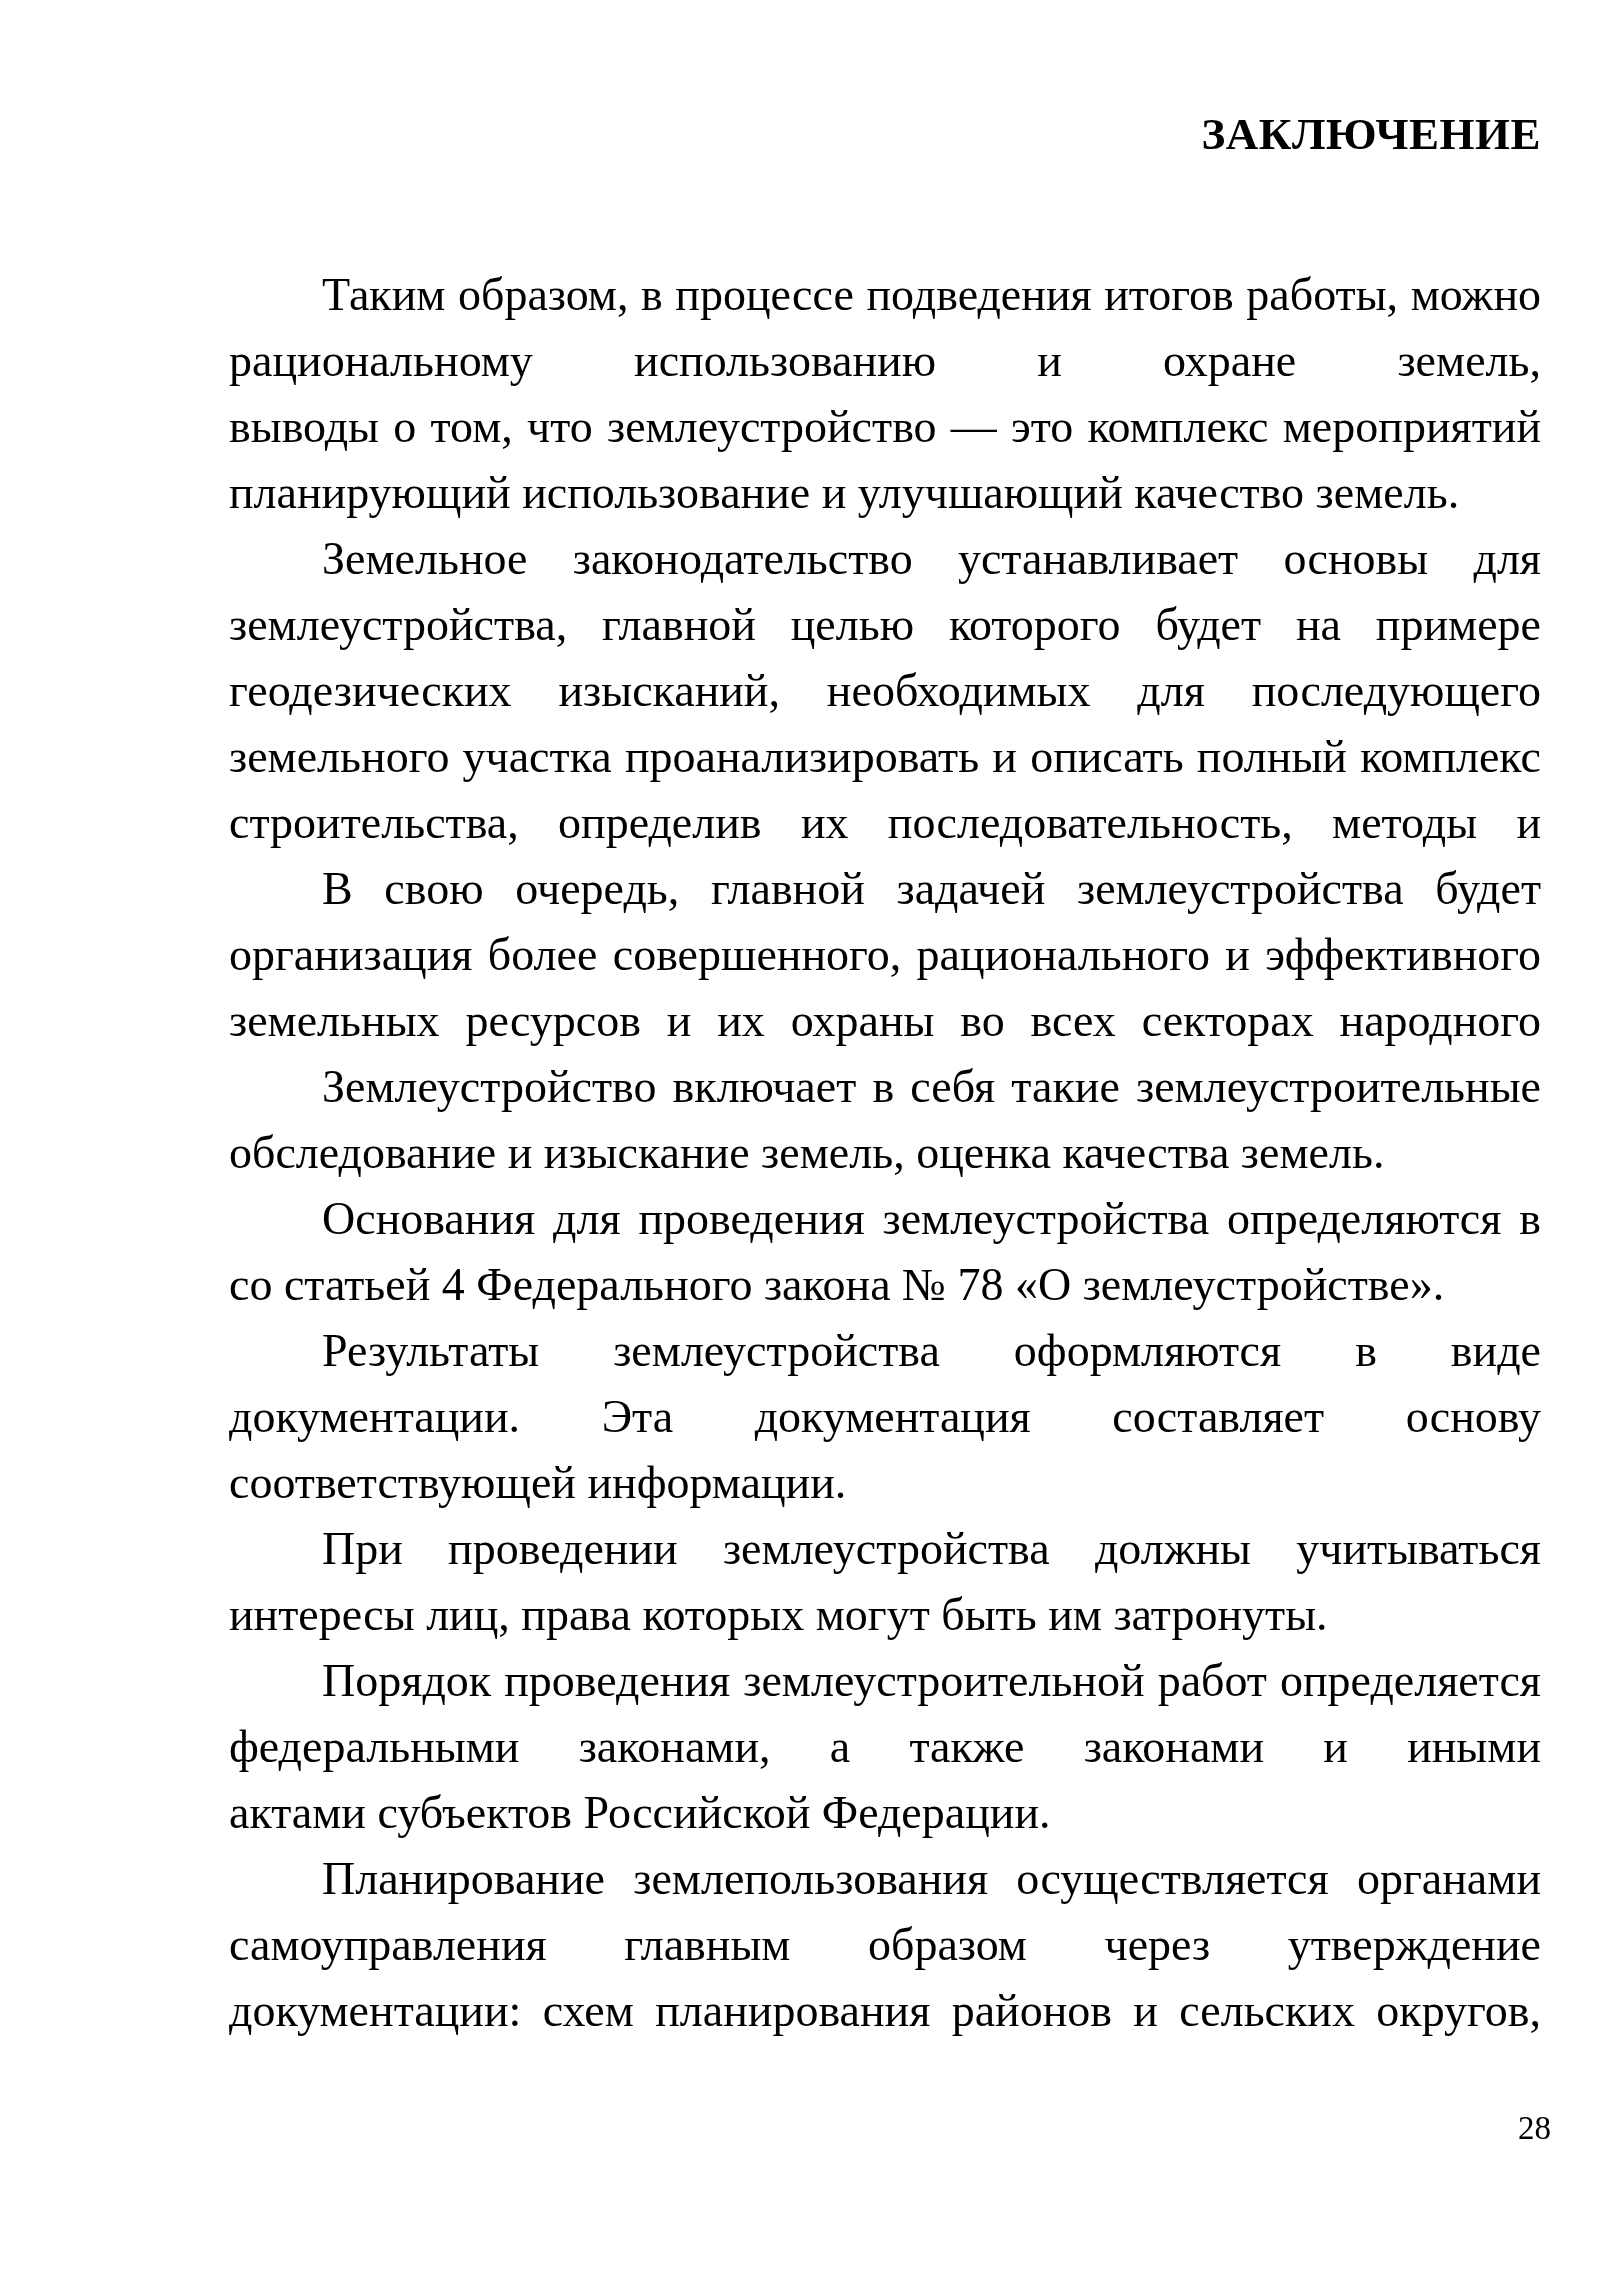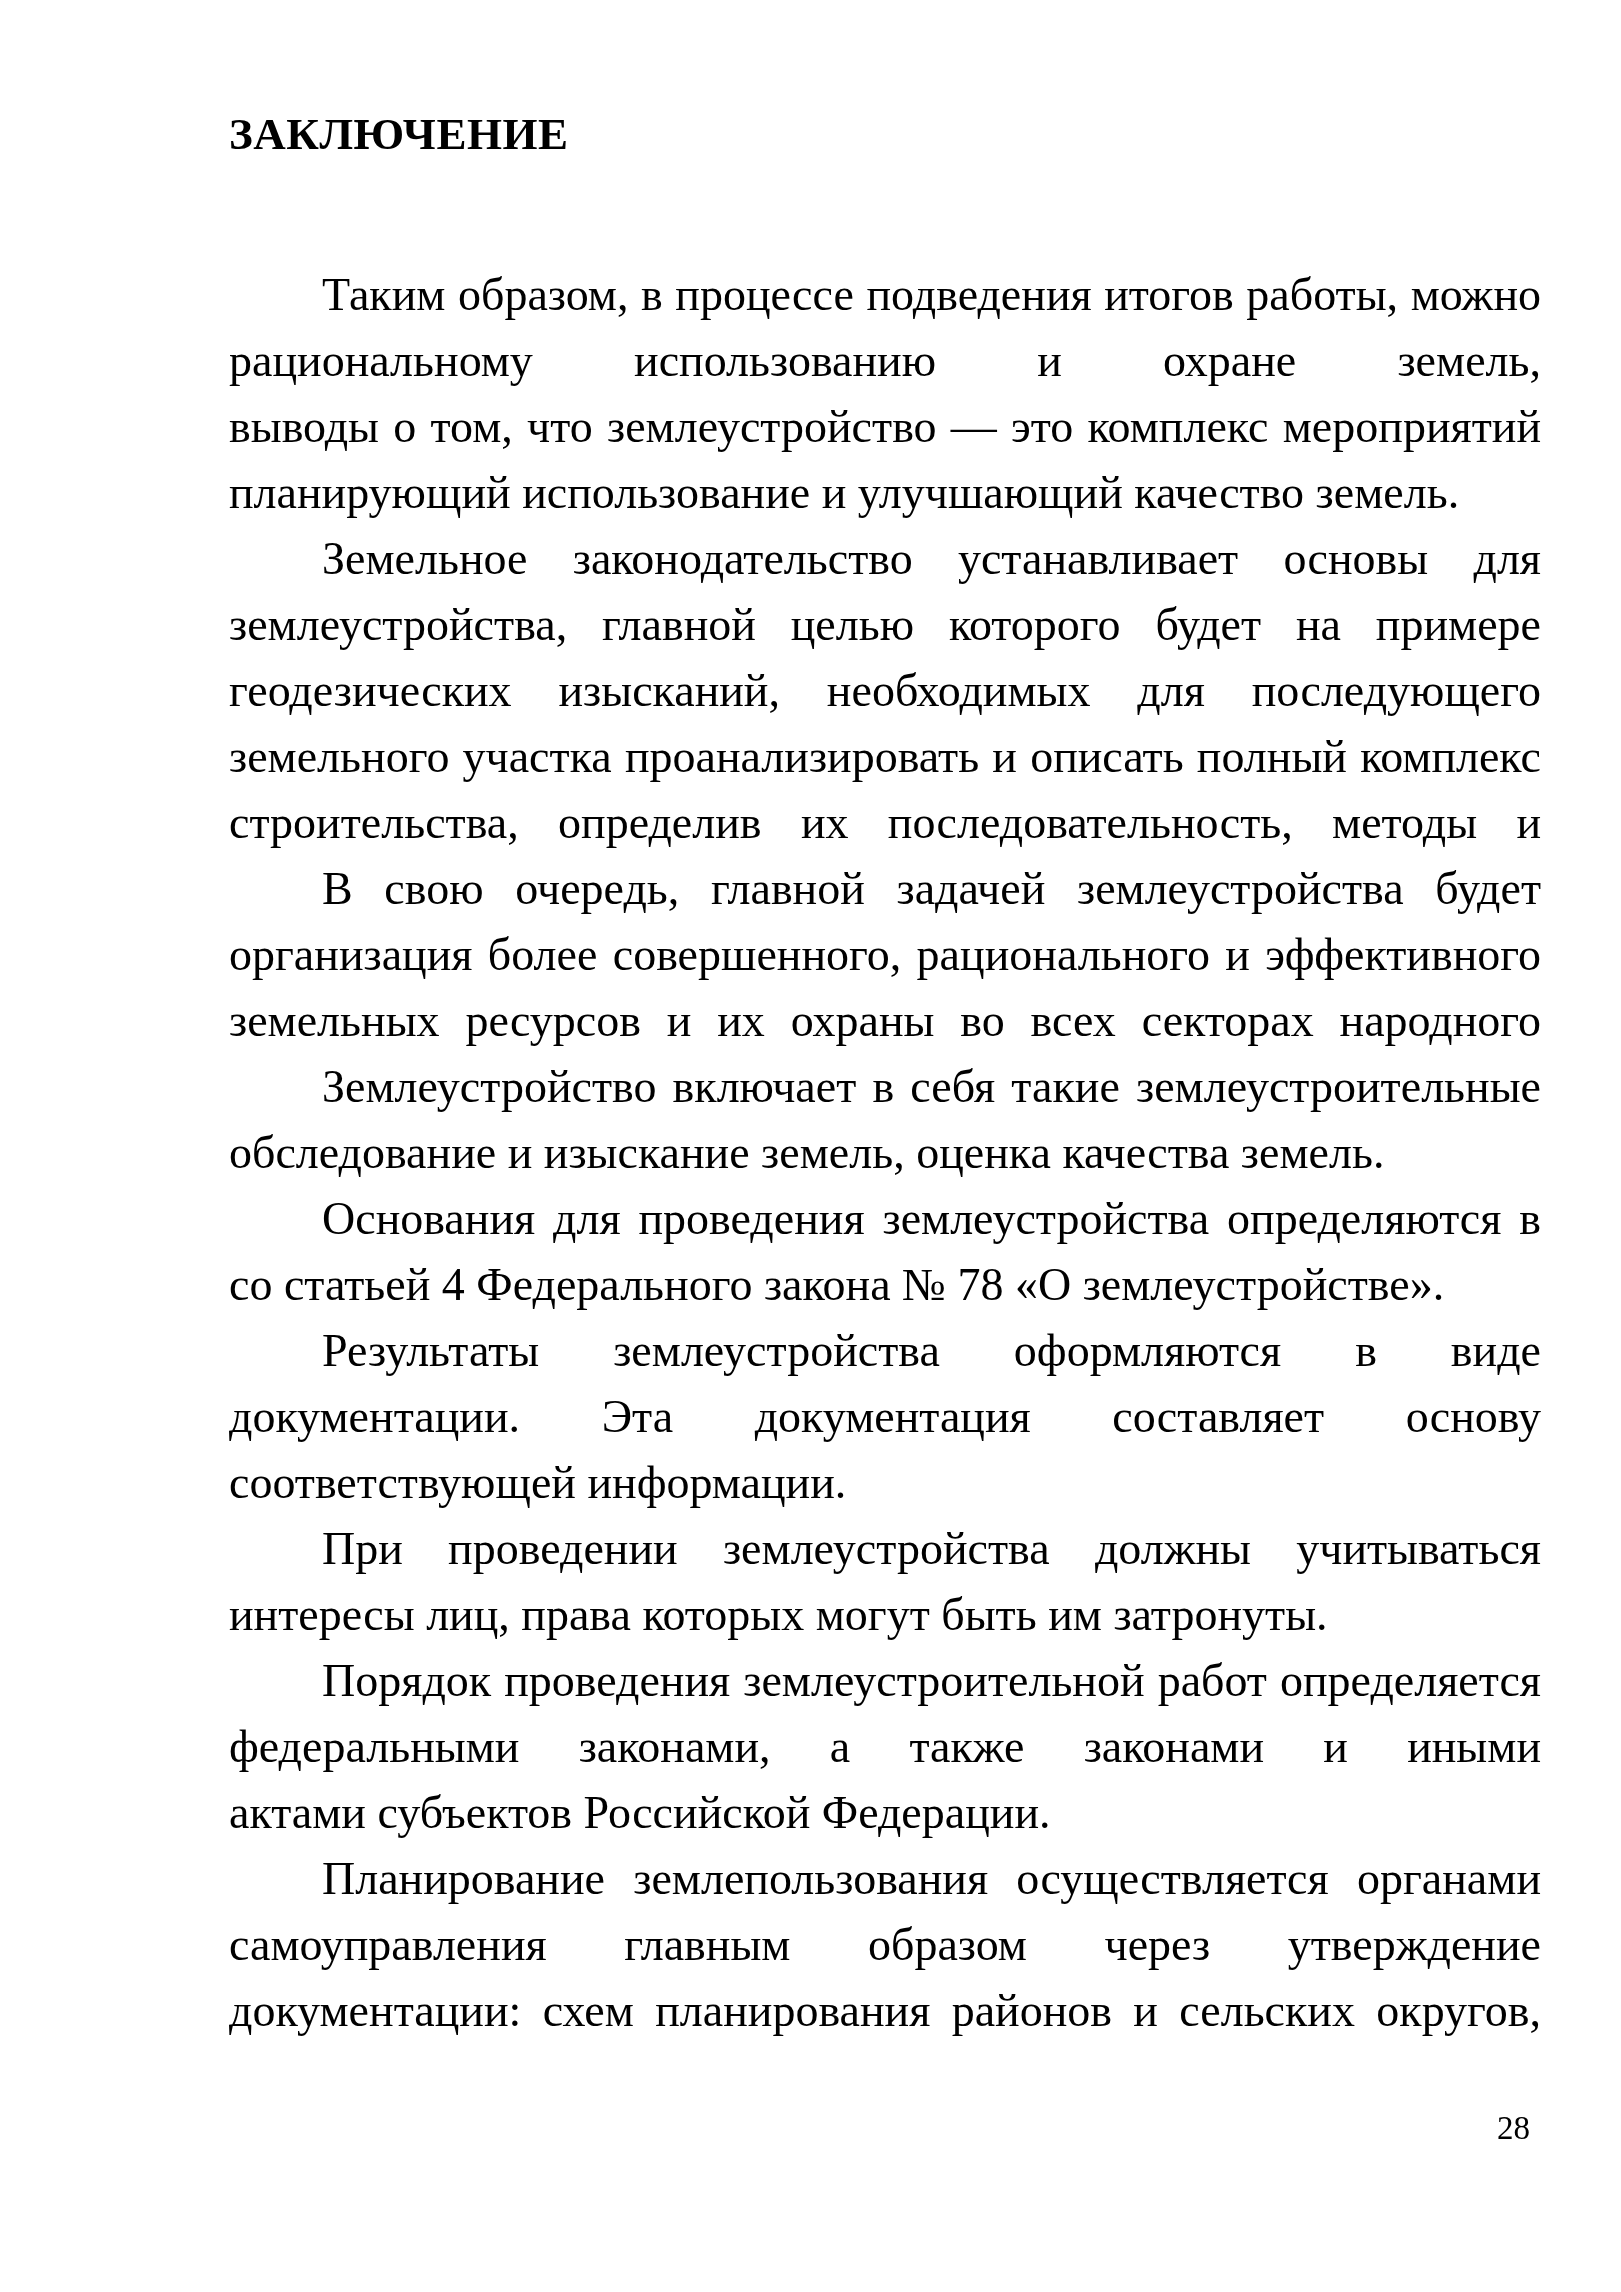--- a/index.html
+++ b/index.html
@@ -14,21 +14,21 @@
     background: #ffffff;
     color: #000000;
     font-family: "Liberation Serif", "DejaVu Serif", serif;
     overflow: hidden;
   }
   .doc-title {
     position: absolute;
     left: 229px;
     top: 101px;
     width: 1312px;
-    text-align: left;
+    text-align: right;
     font-weight: bold;
     font-size: 45px;
     line-height: 66px;
     letter-spacing: 0.5px;
   }
   .doc-body {
     position: absolute;
     left: 229px;
     top: 262px;
     width: 1312px;
@@ -46,21 +46,21 @@
     overflow: hidden;
   }
   .line.indent {
     text-indent: 93px;
   }
   .line.final {
     text-align-last: left;
   }
   .page-number {
     position: absolute;
-    right: 91px;
+    right: 70px;
     top: 2109px;
     font-size: 33px;
     line-height: 39px;
   }
 </style>
 </head>
 <body>
 
 <div class="page">
   <div class="doc-title">ЗАКЛЮЧЕНИЕ</div>

